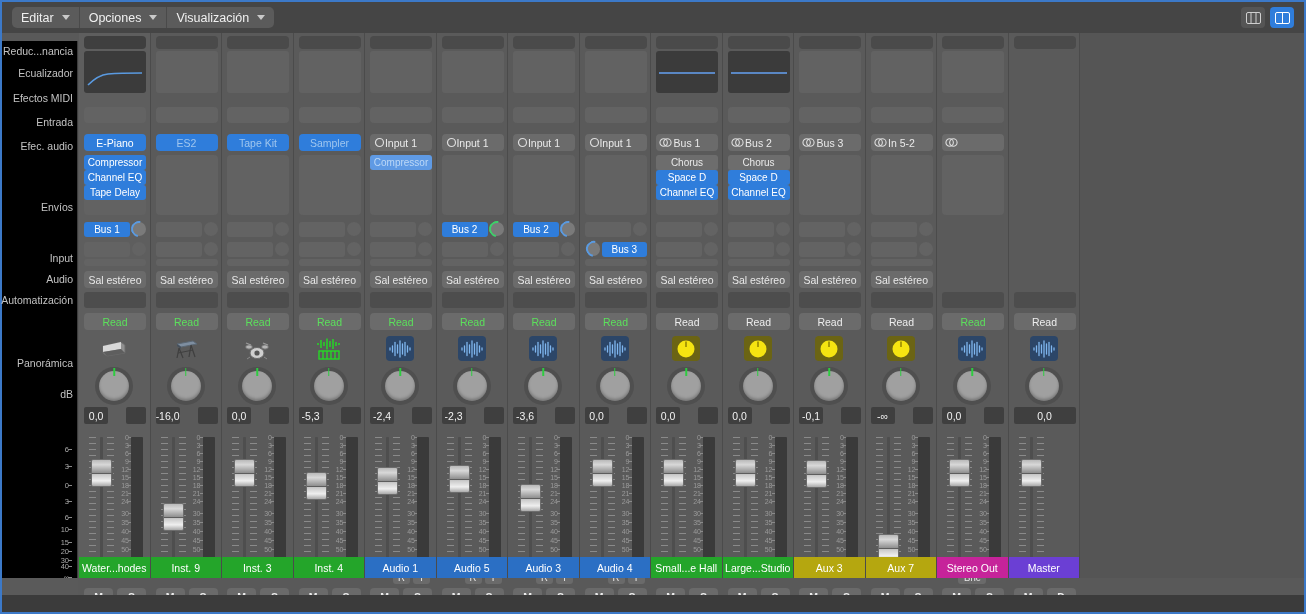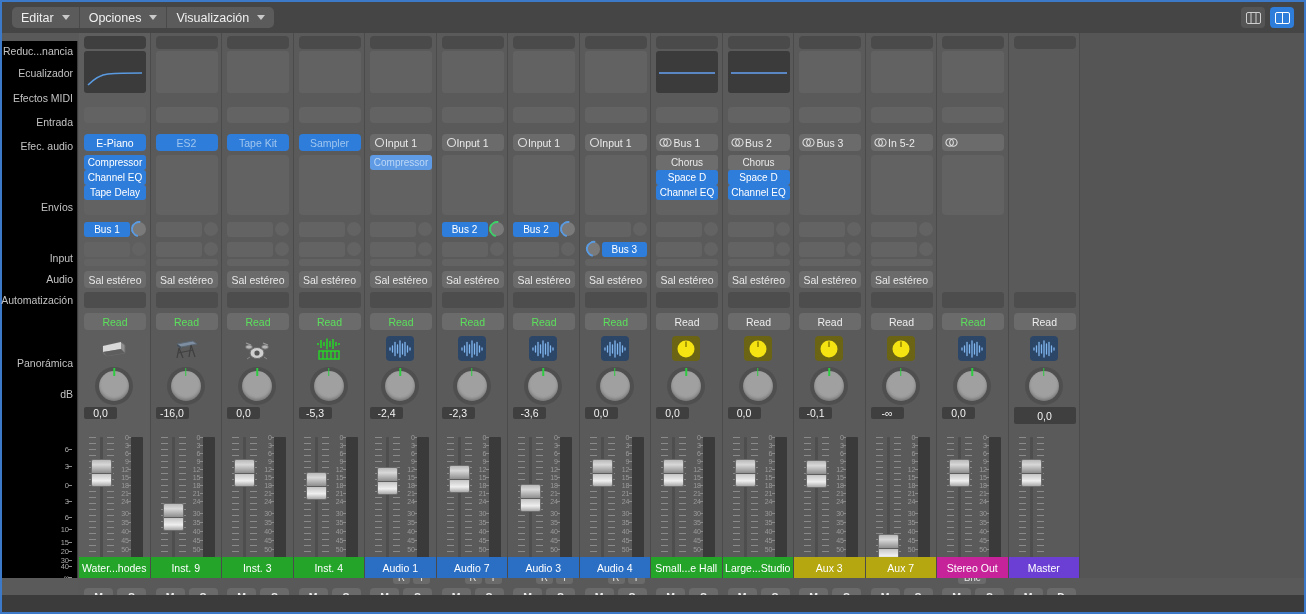--- a/index.html
+++ b/index.html
@@ -117,21 +117,21 @@
   .pan .ring { position:absolute; inset:0; border-radius:50%;
                background:#4f4f4f; }
   .pan .cap { position:absolute; left:4px; top:4px; width:30px; height:30px;
               border-radius:50%; background:#a0a0a0;
               box-shadow: inset 0 -2px 3px rgba(0,0,0,.25); }
   .pan .ind { position:absolute; left:50%; top:1px; width:1.5px; height:8px;
               background:#2ecc40; transform:translateX(-50%); }
 
   
   .dbrow { position:absolute; top:374px; left:5px; width:62px; height:17px;
-           display:flex; gap:18px;flex-direction:column; }
+           display:flex; gap:18px; }
   .dbfield { background:#3f3f3f; border-radius:2px; height:17px;
              display:flex; align-items:center; justify-content:center;
              font-size:10.5px; color:#f2f2f2; }
   .dbfield.v { width:33px; }
   .dbfield.b { width:27px; }
   .dbfield.wide { width:62px; }
 
   
   .famet { position:absolute; top:400px; left:5px; width:62px; height:135px; }
   .ftrack { position:absolute; left:16px; top:4px; width:3px; height:128px;
@@ -1117,21 +1117,21 @@
         </div>
         <div class="ribtns">
           <span class="ribtn">R</span>
           <span class="ribtn">I</span>
         </div>
         <div class="msrow">
           <span class="msbtn">M</span>
           <span class="msbtn">S</span>
         </div>
         <div class="namebar" style="background:#2b6fc4">
-          <span>Audio 7</span>
+          <span>Audio 5</span>
         </div>
       </div>
       <div class="strip">
         <div class="slot line gain-red"></div>
         <div class="slot eqbox empty"></div>
         <div class="slot midifx"></div>
         <div class="inputslot grey">
           <span class="ic">
             <svg width="11" height="11" viewBox="0 0 11 11">
               <circle cx="5.5" cy="5.5" r="4" fill="none" stroke="#ddd" stroke-width="1.2"></circle>

